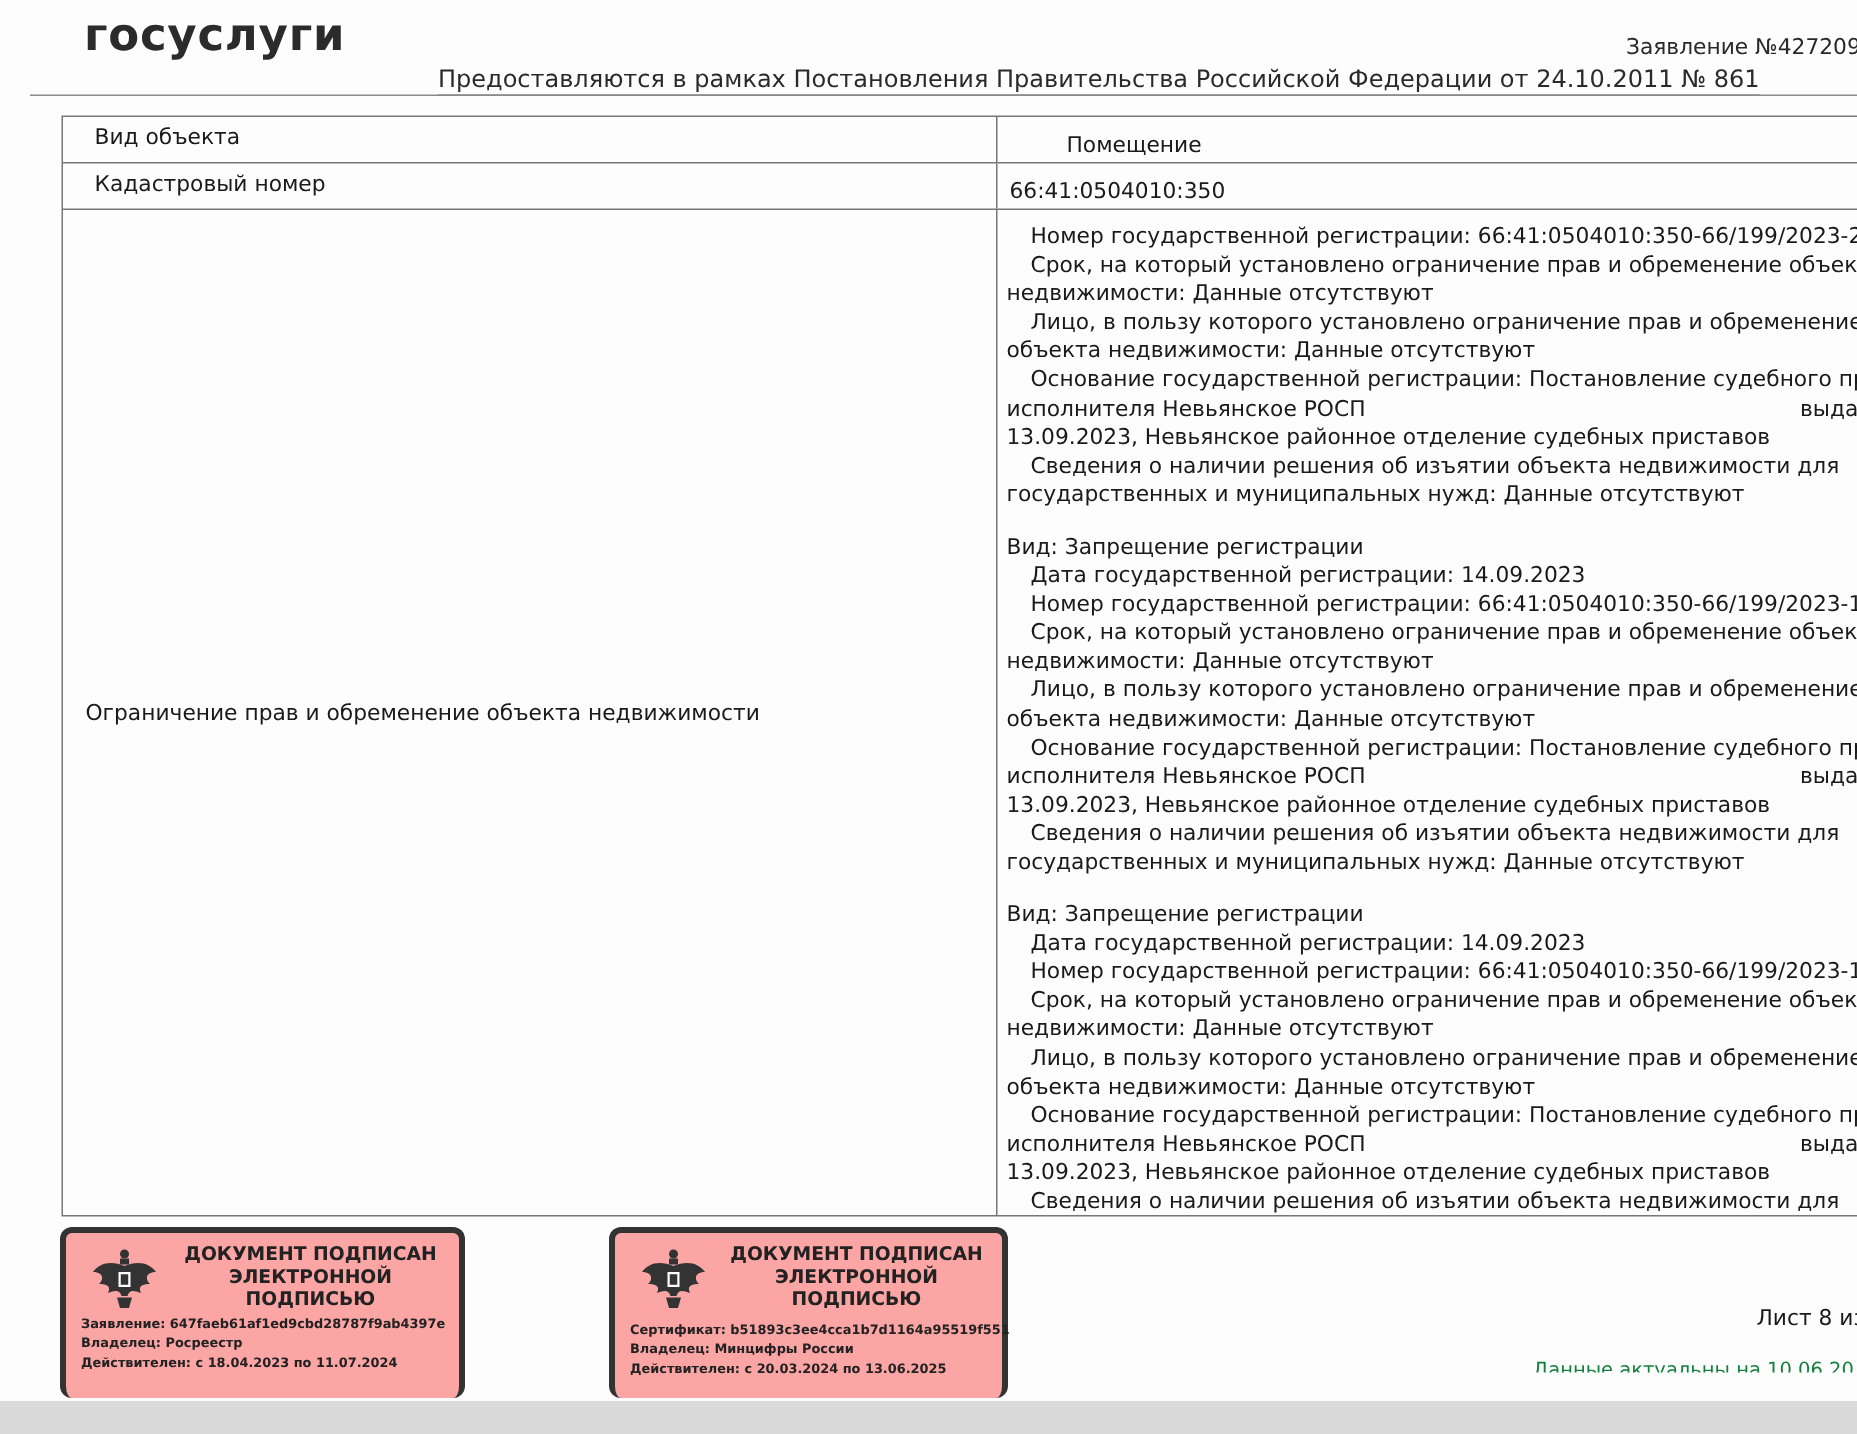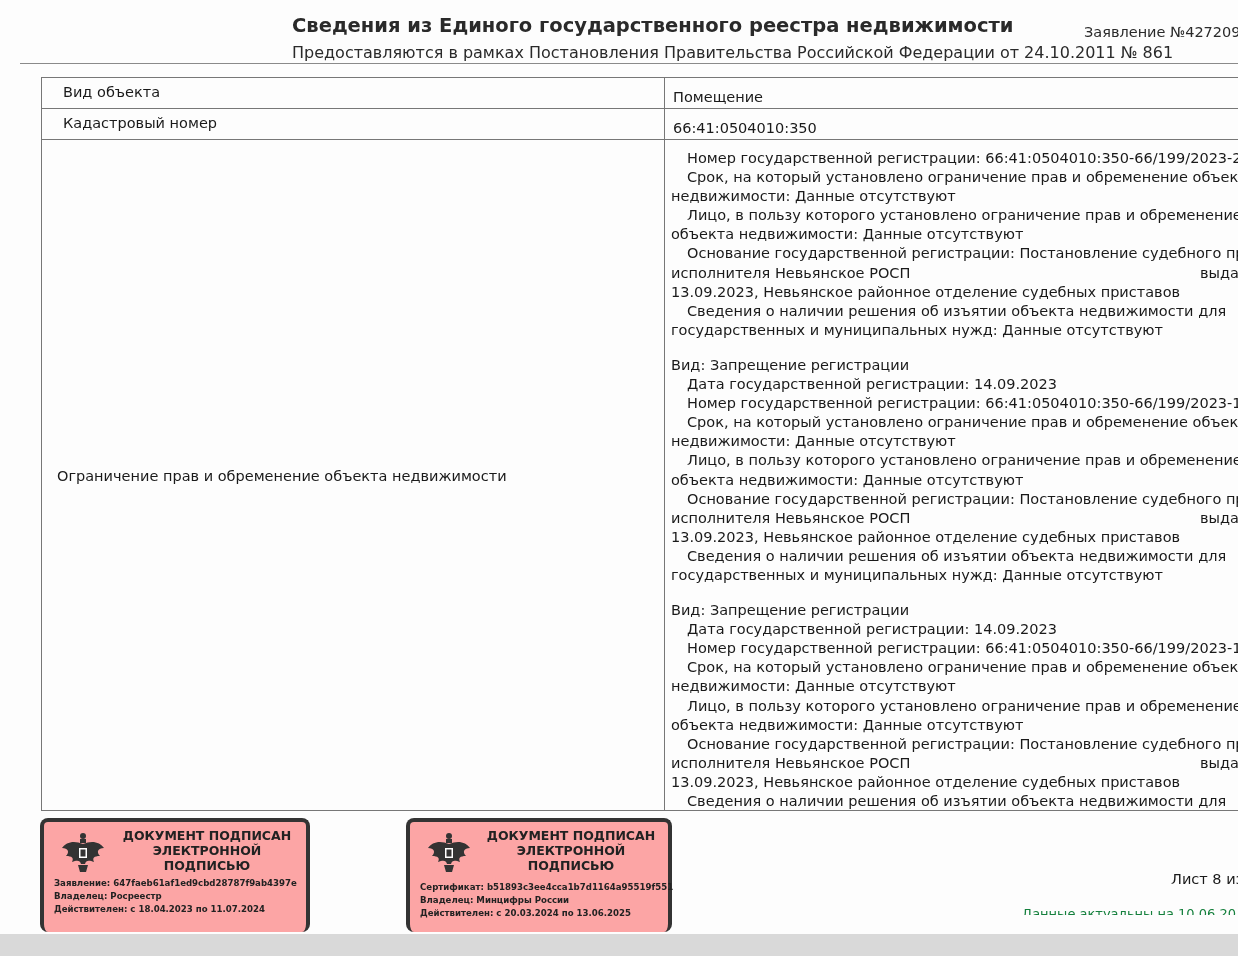--- a/index.html
+++ b/index.html
@@ -37,21 +37,21 @@
     position:absolute; left:41px; top:77px; width:1220px; height:732px;
     border:1px solid #777;
   }
   .row { position:absolute; left:0; width:100%; border-bottom:1px solid #777; }
   .row.r1 { top:0; height:30px; }
   .row.r2 { top:31px; height:30px; }
   .row.r3 { top:62px; height:670px; border-bottom:none; }
   .col-divider { position:absolute; left:622px; top:0; width:1px; height:100%; background:#777; }
   .lbl { position:absolute; left:21px; font-size:14.5px; white-space:nowrap; }
   .val { position:absolute; left:631px; font-size:14.5px; white-space:nowrap; }
-  .r1 .lbl { top:6px; } .r1 .val { top:11px; }
+  .r1 .lbl { top:6px; } .r1 .val { top:11px;margin-left:38px; }
   .r2 .lbl { top:6px; } .r2 .val { top:11px;text-align:right; }
   .r3 .lbl { top:328px; left:15px;text-align:center; }
   .enc { position:absolute; left:629px; top:9px; width:600px; font-size:14.5px; line-height:19.1px; }
   .enc .ln { white-space:nowrap; height:19.1px; position:relative; }
   .enc .ind { padding-left:16px; }
   .enc .gap { height:16px; }
   .enc .right-frag { position:absolute; left:529px; top:0; }
   .stamp {
     position:absolute; top:818px; height:110px; border:4px solid #333; border-radius:8px;
     border-bottom:none; background:#fca5a5;
@@ -64,21 +64,21 @@
   .s2 .st-title { left:68px; width:186px; }
   .st-line { position:absolute; left:10px; font-size:8.6px; font-weight:bold; color:#222; white-space:nowrap; }
   .sheet { position:absolute; left:1171px; top:871px; font-size:14.5px; white-space:nowrap; }
   .actual { position:absolute; left:1022px; top:906px; font-size:13px; white-space:nowrap; color:#15803d;
     height:9px; overflow:hidden; }
 </style>
 </head>
 <body>
 
 <div class="page">
-  <div class="hdr-title">Сведения из Единого государственного реестра недвижимости</div>
+  <div class="logo">госуслуги</div>
   <div class="hdr-sub">Предоставляются в рамках Постановления Правительства Российской Федерации от 24.10.2011 № 861</div>
   <div class="hdr-app">Заявление №4272098</div>
   <div class="hdr-line"></div>
 
   <div class="table">
     <div class="row r1">
       <div class="col-divider"></div>
       <span class="lbl">Вид объекта</span>
       <span class="val">Помещение</span>
     </div>

